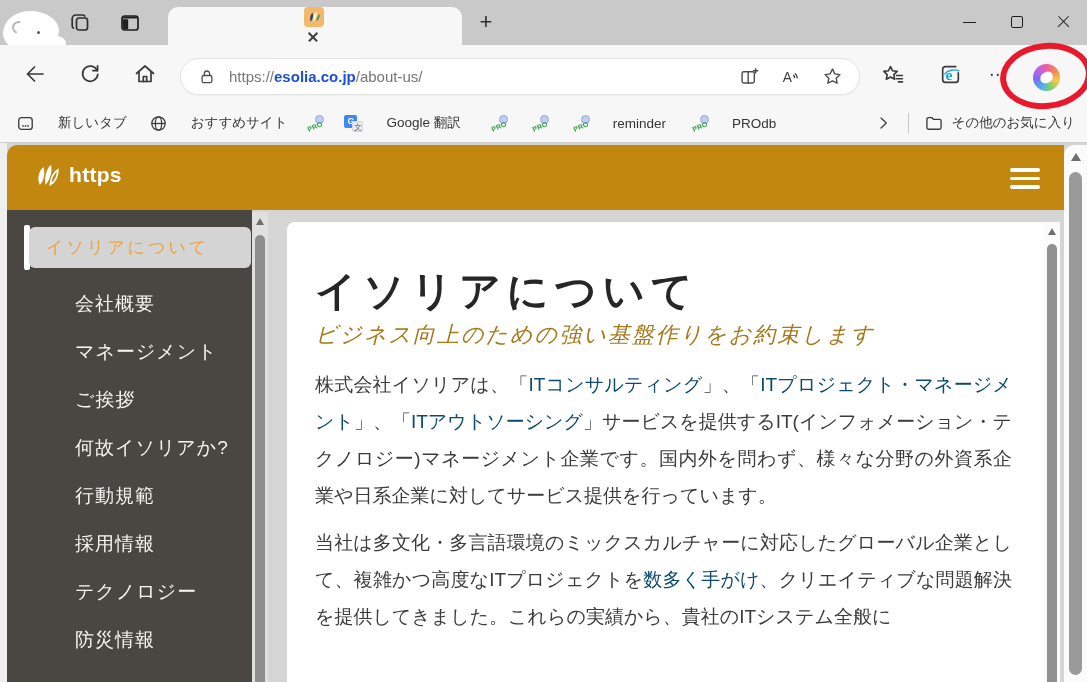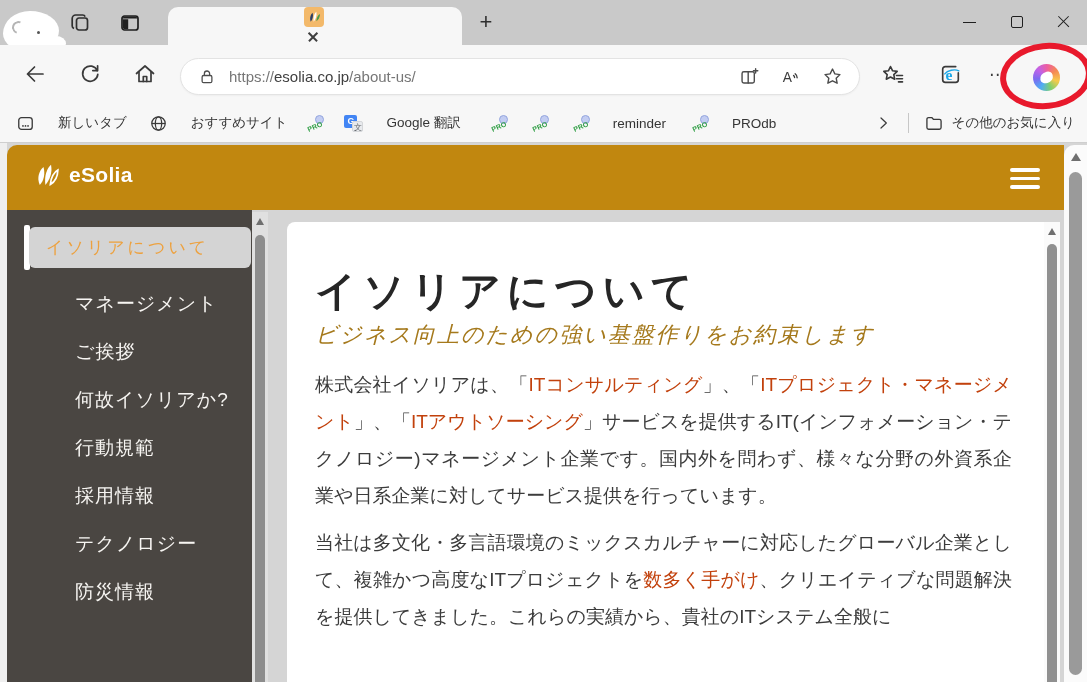--- a/index.html
+++ b/index.html
@@ -39,21 +39,21 @@
   .wc-close i.a { transform:rotate(45deg); } .wc-close i.b { transform:rotate(-45deg); }
 
   
   .toolbar { position:absolute; left:0; top:45px; width:1087px; height:59px; background:#f7f7f7; }
   .nav-btn { position:absolute; top:15px; width:28px; height:28px; display:flex; align-items:center; justify-content:center; }
   .btn-back { left:21px; } .btn-reload { left:76px; } .btn-home { left:131px; }
   .addr { position:absolute; left:180px; top:13px; width:680px; height:37px; background:#ffffff;
           border:1px solid #e3e3e3; border-radius:19px; display:flex; align-items:center; box-shadow:0 1px 2px rgba(0,0,0,.04); }
   .addr .lock { margin-left:17px; flex:0 0 auto; }
   .url { margin-left:13px; font-size:15px; color:#767676; white-space:nowrap; flex:1 1 auto; overflow:hidden; }
-  .url .domain { color:#404040; font-weight:400; }
+  .url .domain { color:#1d4ed8; font-weight:700; }
   .addr-right { display:flex; align-items:center; gap:20px; margin-right:16px; flex:0 0 auto; }
   .post-addr { position:absolute; top:15px; width:28px; height:28px; display:flex; align-items:center; justify-content:center; }
   .btn-favlist { left:879px; } .btn-ie { left:936px; }
   .btn-more { left:984px; font-size:17px; color:#3d3d3d; letter-spacing:1px; }
   .copilot { position:absolute; left:1033px; top:19px; width:27px; height:27px; border-radius:50%;
              background:conic-gradient(from 210deg at 50% 50%, #4fadf5, #7b6cf0, #c062e8, #ee5f9e, #f58a52, #f7c94b, #7ecf6f, #4fadf5); }
   .copilot::after { content:''; position:absolute; left:7px; top:8px; width:13px; height:11px; background:#fff;
                     border-radius:60% 40% 55% 45%; transform:rotate(-15deg); }
 
   
@@ -103,21 +103,21 @@
   .outer-scroll { position:absolute; left:1064px; top:2px; width:23px; height:537px; background:#fbfbfb; border-radius:10px 0 0 0; }
   .outer-scroll .thumb { position:absolute; left:5px; top:27px; bottom:7px; width:13px; background:#9a9a9a; border-radius:7px; }
 
   .card { position:absolute; left:287px; top:79px; width:757px; height:460px; background:#ffffff;
           border-radius:8px 0 0 0; overflow:hidden; padding:36px 26px 0 28px; }
   .card h1 { margin-top:6px; font-size:41px; font-weight:700; color:#262626; letter-spacing:6px; white-space:nowrap; }
   .subtitle { margin-top:1px; font-style:italic; font-size:22px; color:#a5791c; letter-spacing:2px; white-space:nowrap; }
   .card h2 { margin-top:34px; font-size:30px; font-weight:700; color:#141414; letter-spacing:8px; white-space:nowrap; }
   .body-text { margin-top:16px; width:697px; font-size:19px; line-height:37px; color:#3c3c3c; text-align:justify; }
   .body-text + .body-text { margin-top:10px; }
-  .green-link { color:#c2410c; }
+  .green-link { color:#0c4a6e; }
 
   .annotation { position:absolute; left:1000px; top:43px; width:92px; height:66px; border:6px solid #e8192c;
                 border-radius:50%; transform:rotate(-6deg); z-index:50; pointer-events:none; }
 </style>
 </head>
 <body>
 
 <div class="titlebar">
   <div class="blob">
     <i class="arc"></i>
@@ -309,35 +309,36 @@
 <div class="page">
   <div class="left-strip"></div>
 
   <div class="site-header">
     <div class="logo">
       <svg class="icon" width="30" height="30" viewBox="0 0 24 24">
         <path d="M7 20 C4.5 14 6.5 8.5 10 5.5 C11.5 11 10.3 16.5 7 20 Z" fill="#ffffff"></path>
         <path d="M11.5 20 C10.5 12.5 12.8 6.5 16 3.8 C17.3 10 15 16 11.5 20 Z" fill="#ffffff"></path>
         <path d="M15.5 19.5 C15.8 14 18.5 9.5 21.5 8 C21.3 13.5 18.8 17.7 15.5 19.5 Z" fill="none" stroke="#ffffff" stroke-width="1.4"></path>
       </svg>
-      <span class="logo-text">eSolia</span>
+      <span class="logo-text">https</span>
     </div>
     <div class="hamburger">
         <span></span>
         <span></span>
         <span></span>
       </div>
   </div>
 
   <div class="sidebar">
     <div class="active-item">
       <span class="active-bar"></span>
       <span class="active-pill">イソリアについて</span>
     </div>
     <div class="nav-list">
+      <div class="nav-item">会社概要</div>
       <div class="nav-item">マネージメント</div>
       <div class="nav-item">ご挨拶</div>
       <div class="nav-item">何故イソリアか?</div>
       <div class="nav-item">行動規範</div>
       <div class="nav-item">採用情報</div>
       <div class="nav-item">テクノロジー</div>
       <div class="nav-item">防災情報</div>
     </div>
   </div>
 

